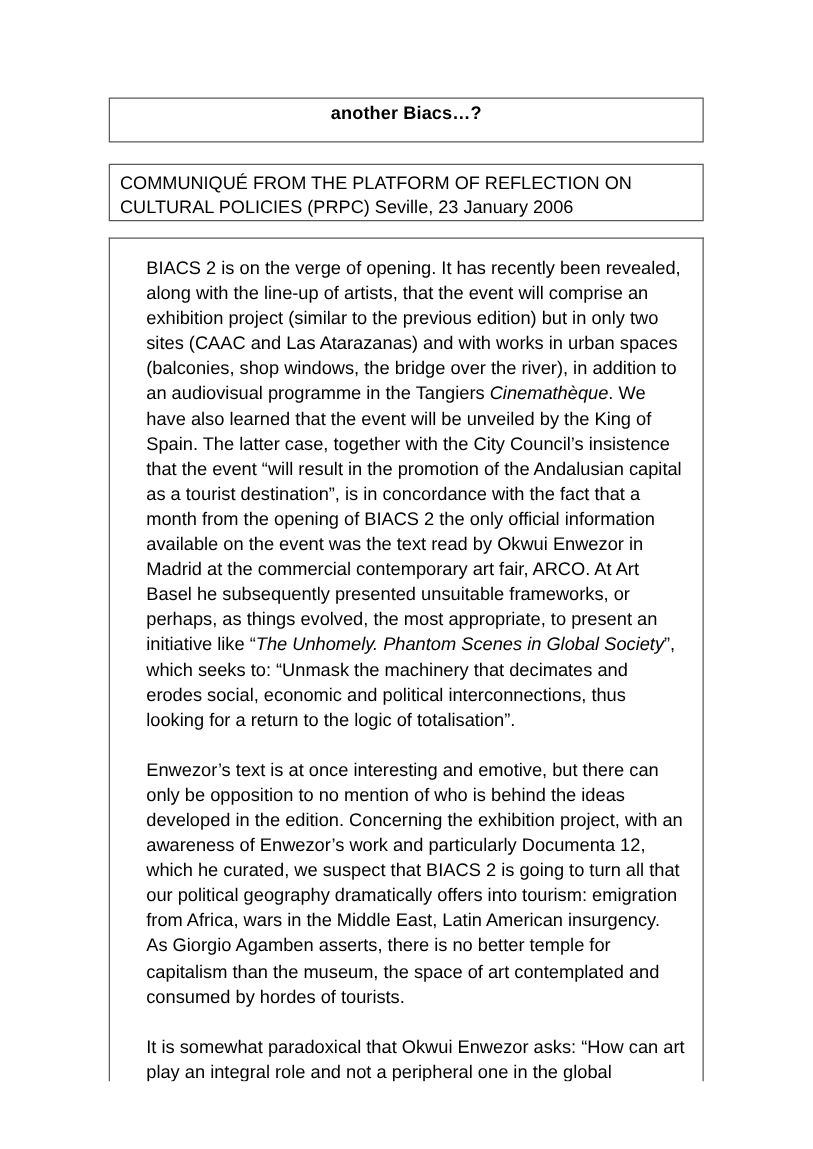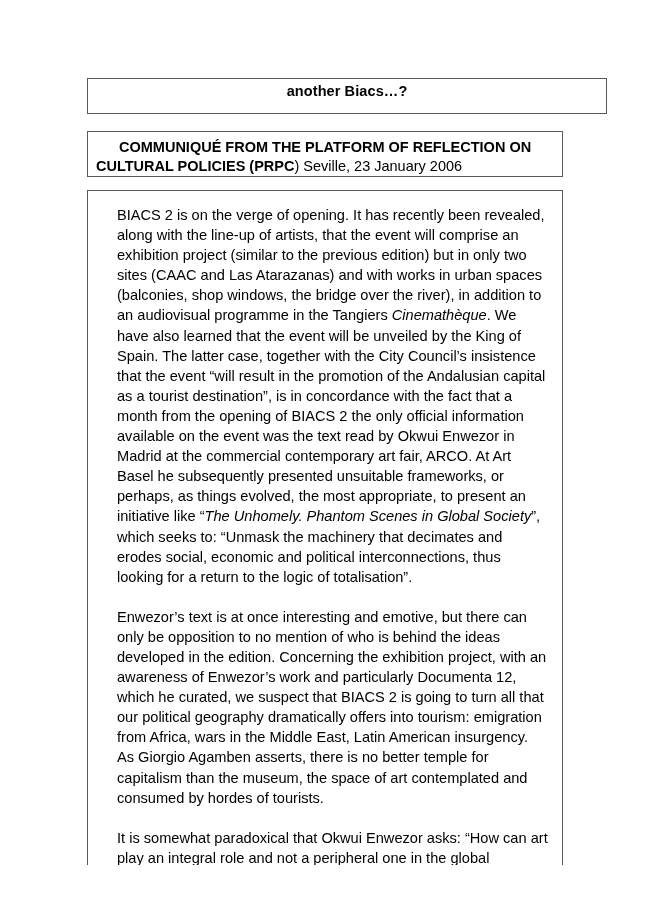--- a/index.html
+++ b/index.html
@@ -26,21 +26,21 @@
   .box {
     position: absolute;
     box-sizing: border-box;
     border: 1px solid #5a5a5a;
     background: #ffffff;
   }
   
   #title-box {
     left: 87px;
     top: 78px;
-    width: 520px;
+    width: 476px;
     height: 36px;
     padding: 4px 8px 0 8px;
     text-align: center;
   }
   #title-box .tline {
     font-size: 14.5px;
     font-weight: bold;
     line-height: 16.5px;
     letter-spacing: 0.1px;
     white-space: nowrap;
@@ -52,22 +52,21 @@
     width: 476px;
     height: 46px;
     padding: 6px 8px 0 8px;
     text-align: left;
   }
   #communique-box .cline {
     font-size: 14.5px;
     line-height: 19px;
   }
   #communique-box .b {
-    font-weight: bold;
-    margin-left: 23px;
+    font-weight: normal;
   }
   
   #body-box {
     left: 87px;
     top: 190px;
     width: 476px;
     height: 675px;
     padding: 14px 14px 0 12px;
     border-bottom: none;
     overflow: hidden;

